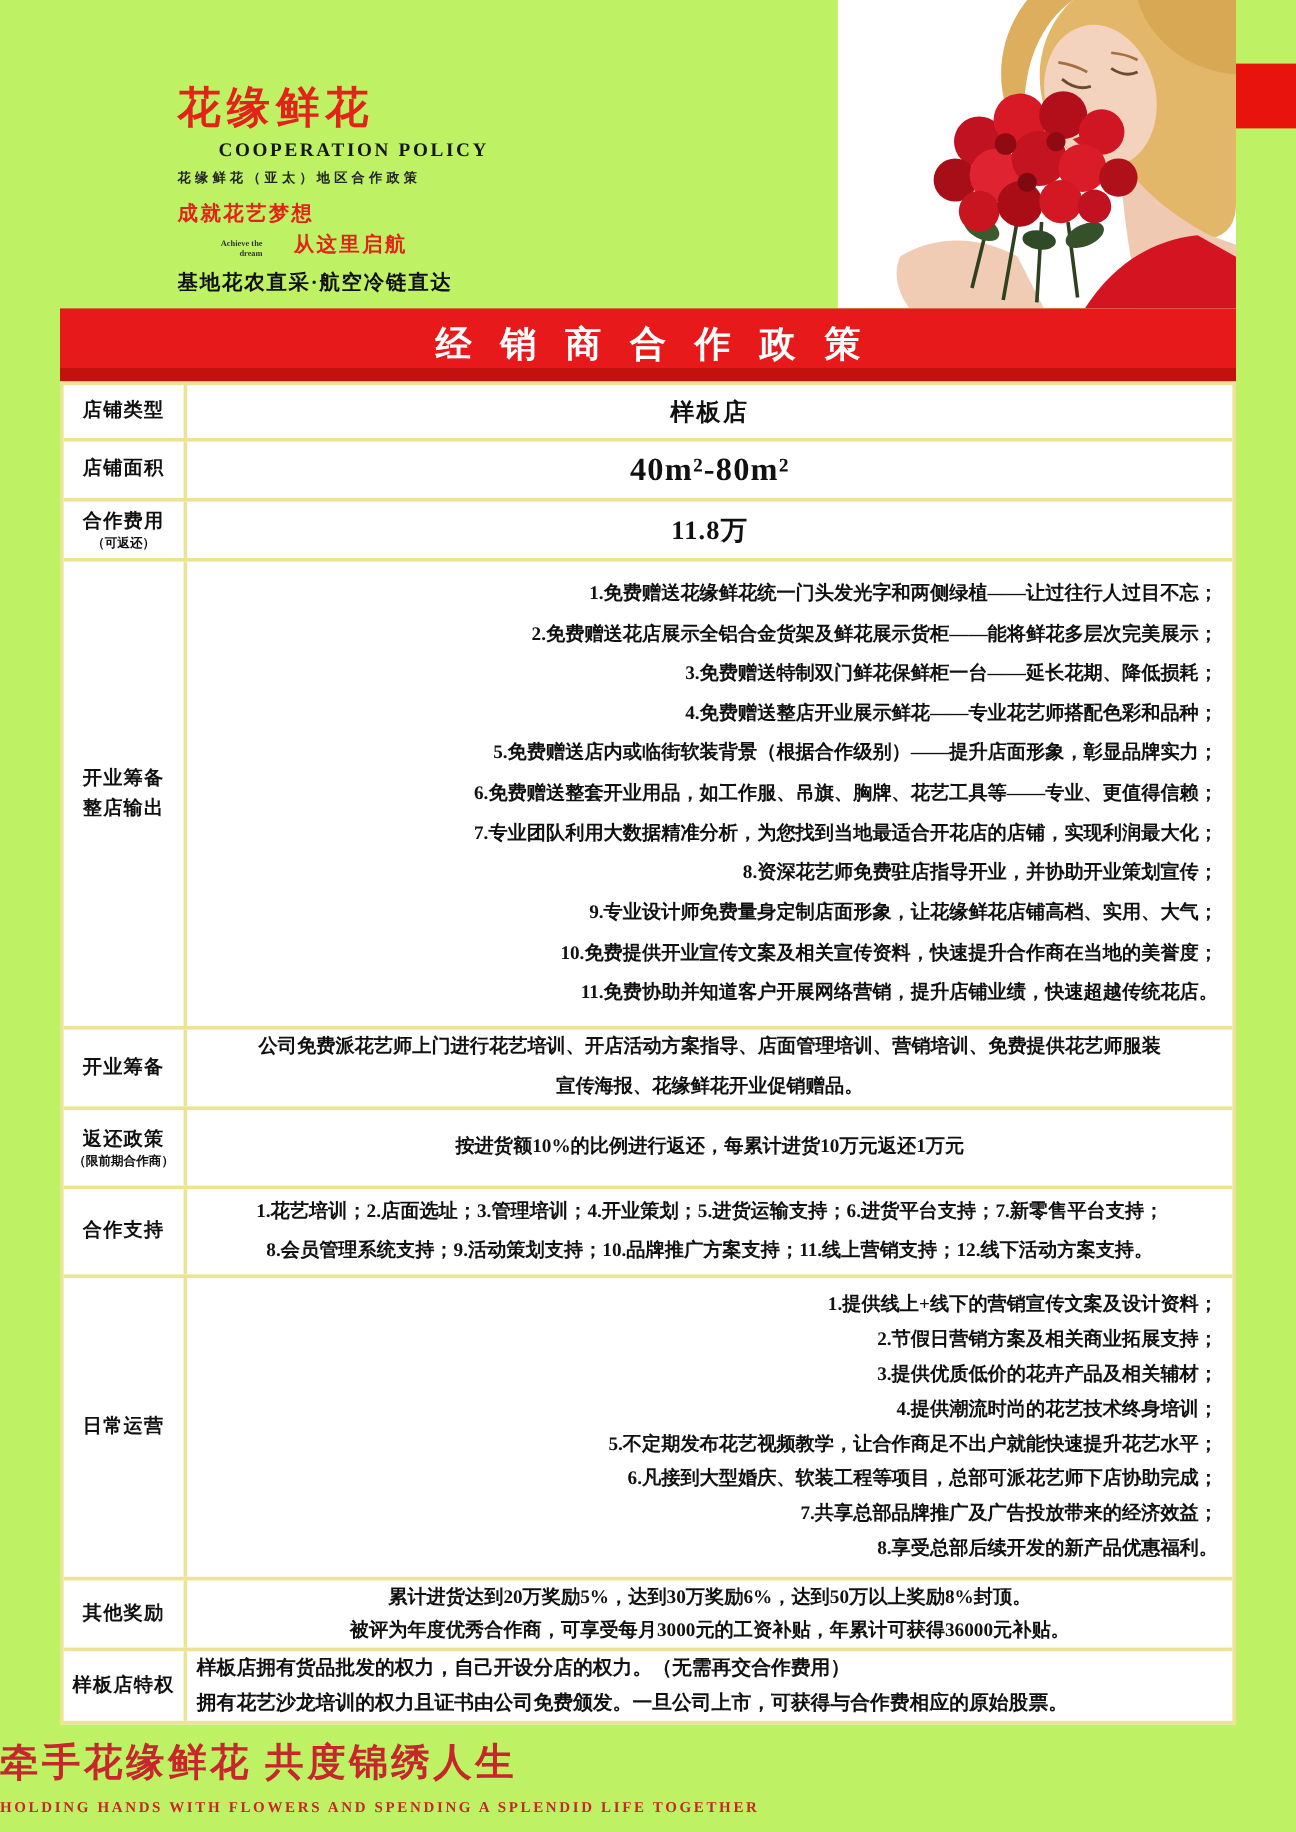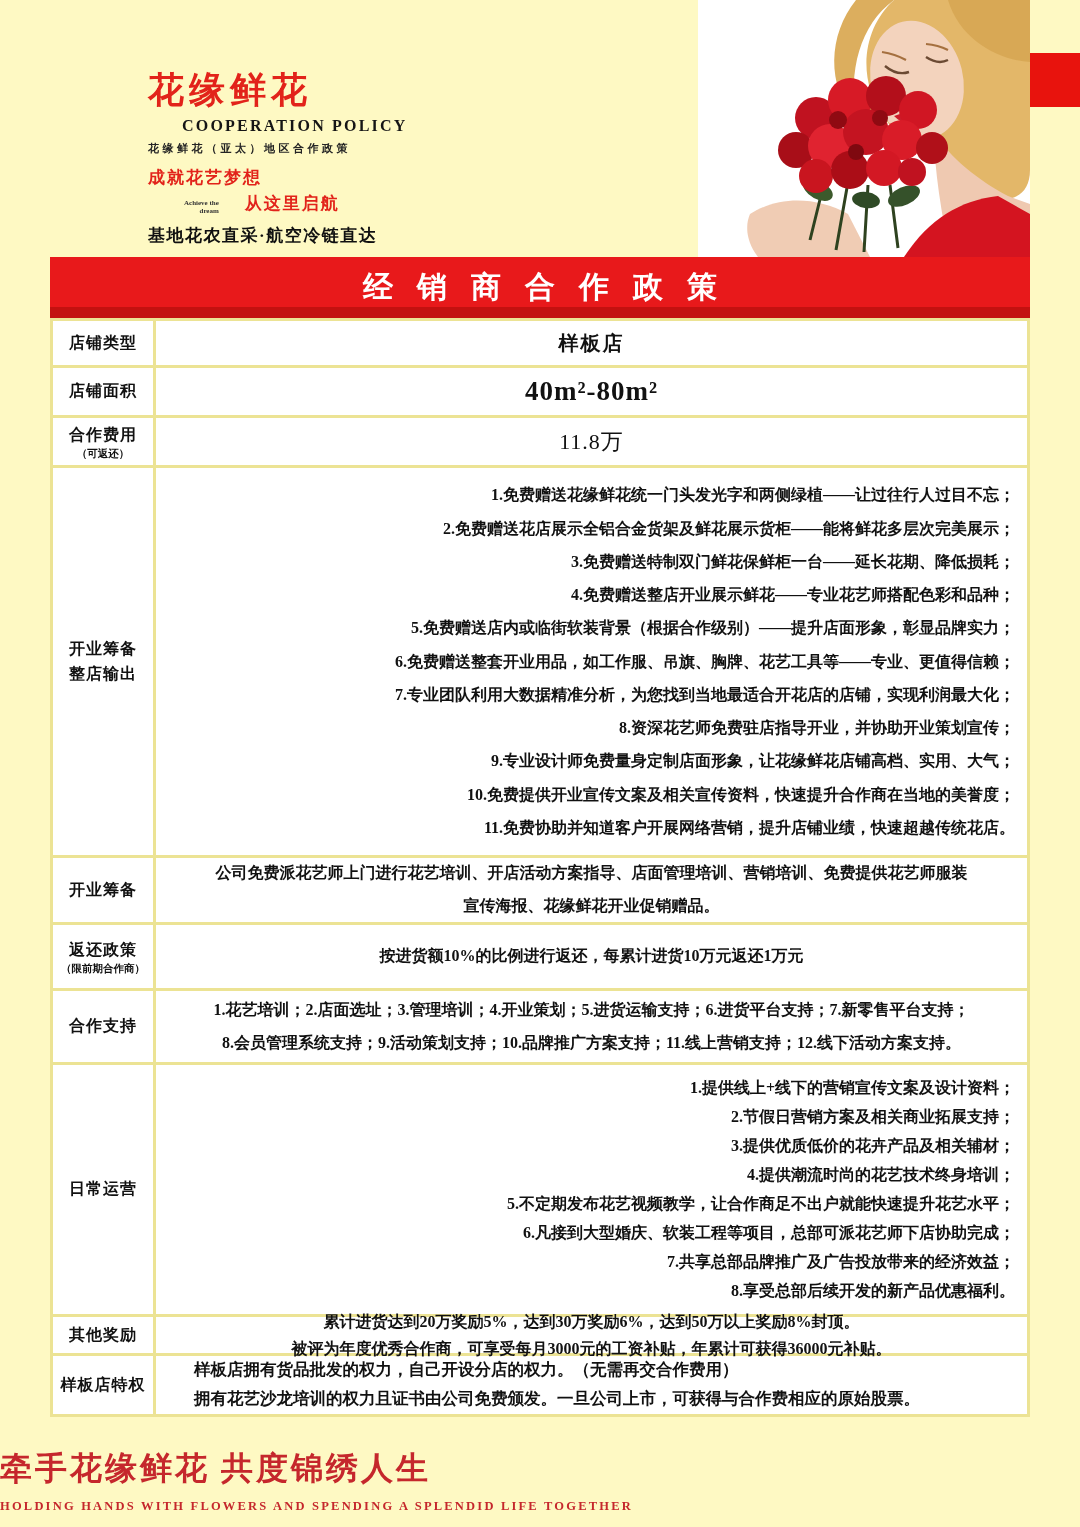--- a/index.html
+++ b/index.html
@@ -6,21 +6,21 @@
     --red:#e2231a;
     --banner-red:#e8191b;
     --banner-red-dark:#c31110;
     --bdr:#ece394;
     --footer-red:#c5272c;
     --strip:#e8130d;
     --ink:#111;
   }
   *{margin:0;padding:0;box-sizing:border-box;}
   body{background:#888;font-family:"Liberation Serif","DejaVu Serif",serif;}
-  .page{position:relative;width:1080px;height:1527px;background:#fef9c3;margin:0 auto;overflow:hidden;color:var(--ink);}
+  .page{position:relative;width:1080px;height:1527px;background:#bef264;margin:0 auto;overflow:hidden;color:var(--ink);}
 
   
   .brand{position:absolute;left:148px;top:72px;width:420px;}
   .logo{font-size:36px;font-weight:bold;color:var(--red);letter-spacing:5px;line-height:1.05;}
   .policy-en{font-size:16px;font-weight:bold;letter-spacing:2.2px;color:#151515;margin-top:7px;margin-left:34px;}
   .policy-cn{font-size:11px;font-weight:bold;letter-spacing:3.5px;color:#242424;margin-top:6px;}
   .slogan1{font-size:17px;color:var(--red);font-weight:bold;letter-spacing:2px;margin-top:10px;}
   .slogan-row{display:flex;align-items:flex-end;margin-top:3px;}
   .slogan-en{font-size:7px;color:#333;font-weight:bold;text-align:right;line-height:1.15;margin-left:36px;}
   .slogan2{font-size:17px;color:var(--red);font-weight:bold;letter-spacing:2px;margin-left:26px;}
@@ -39,28 +39,28 @@
   .trow{display:flex;border-top:3px solid var(--bdr);}
   .trow.first{border-top:none;}
   .tlabel{width:103px;flex:0 0 103px;border-right:3px solid var(--bdr);
     display:flex;flex-direction:column;align-items:center;justify-content:center;
     font-weight:bold;font-size:16px;letter-spacing:1px;line-height:1.55;text-align:left;}
   .tlabel .sub{font-size:10.5px;letter-spacing:0;line-height:1.25;font-weight:bold;}
   .tcell{flex:1;display:flex;flex-direction:column;justify-content:center;min-width:0;}
   .center{align-items:center;text-align:center;}
   .big20{font-size:20px;font-weight:bold;letter-spacing:2px;}
   .big27{font-size:27px;font-weight:bold;letter-spacing:1px;}
-  .big22{font-size:22px;font-weight:normal;letter-spacing:1px;}
+  .big22{font-size:22px;font-weight:bold;letter-spacing:1px;}
   .list{padding:4px 12px 4px 22px;justify-content:space-evenly;align-items:flex-end;}
   .list-line{font-size:16px;font-weight:bold;line-height:1.25;white-space:nowrap;}
   .para{font-size:16px;font-weight:bold;text-align:center;line-height:2.05;}
   .para-left{font-size:16.5px;font-weight:bold;text-align:left;line-height:2.0;}
-  .pad-left{padding-left:38px;}
+  .pad-left{padding-left:8px;}
   .h44{height:44px}.h50{height:50px}.h390{height:390px}.h67{height:67px}
-  .h66{height:66px}.h74{height:74px}.h252{height:252px}.h55{height:39px}.h61{height:61px}
+  .h66{height:66px}.h74{height:74px}.h252{height:252px}.h55{height:59px}.h61{height:61px}
 
   
   .pfooter{position:absolute;left:0;top:1447px;width:1080px;text-align:left;}
   .footer-title{font-size:32px;font-weight:bold;color:var(--footer-red);letter-spacing:3px;}
   .footer-sub{font-size:12.5px;font-weight:bold;color:var(--footer-red);letter-spacing:2.2px;margin-top:8px;}
 </style>
 </head>
 <body>
 
 <div class="page">

